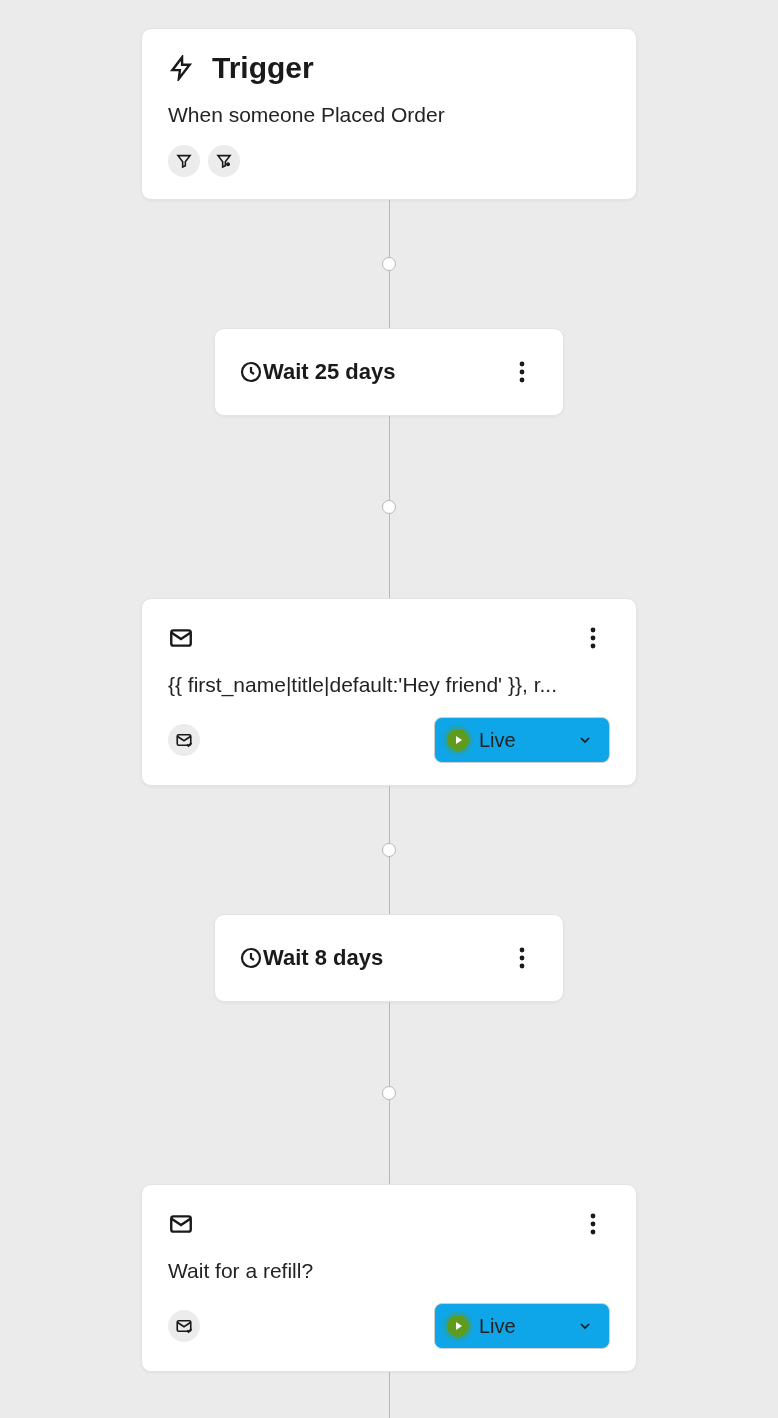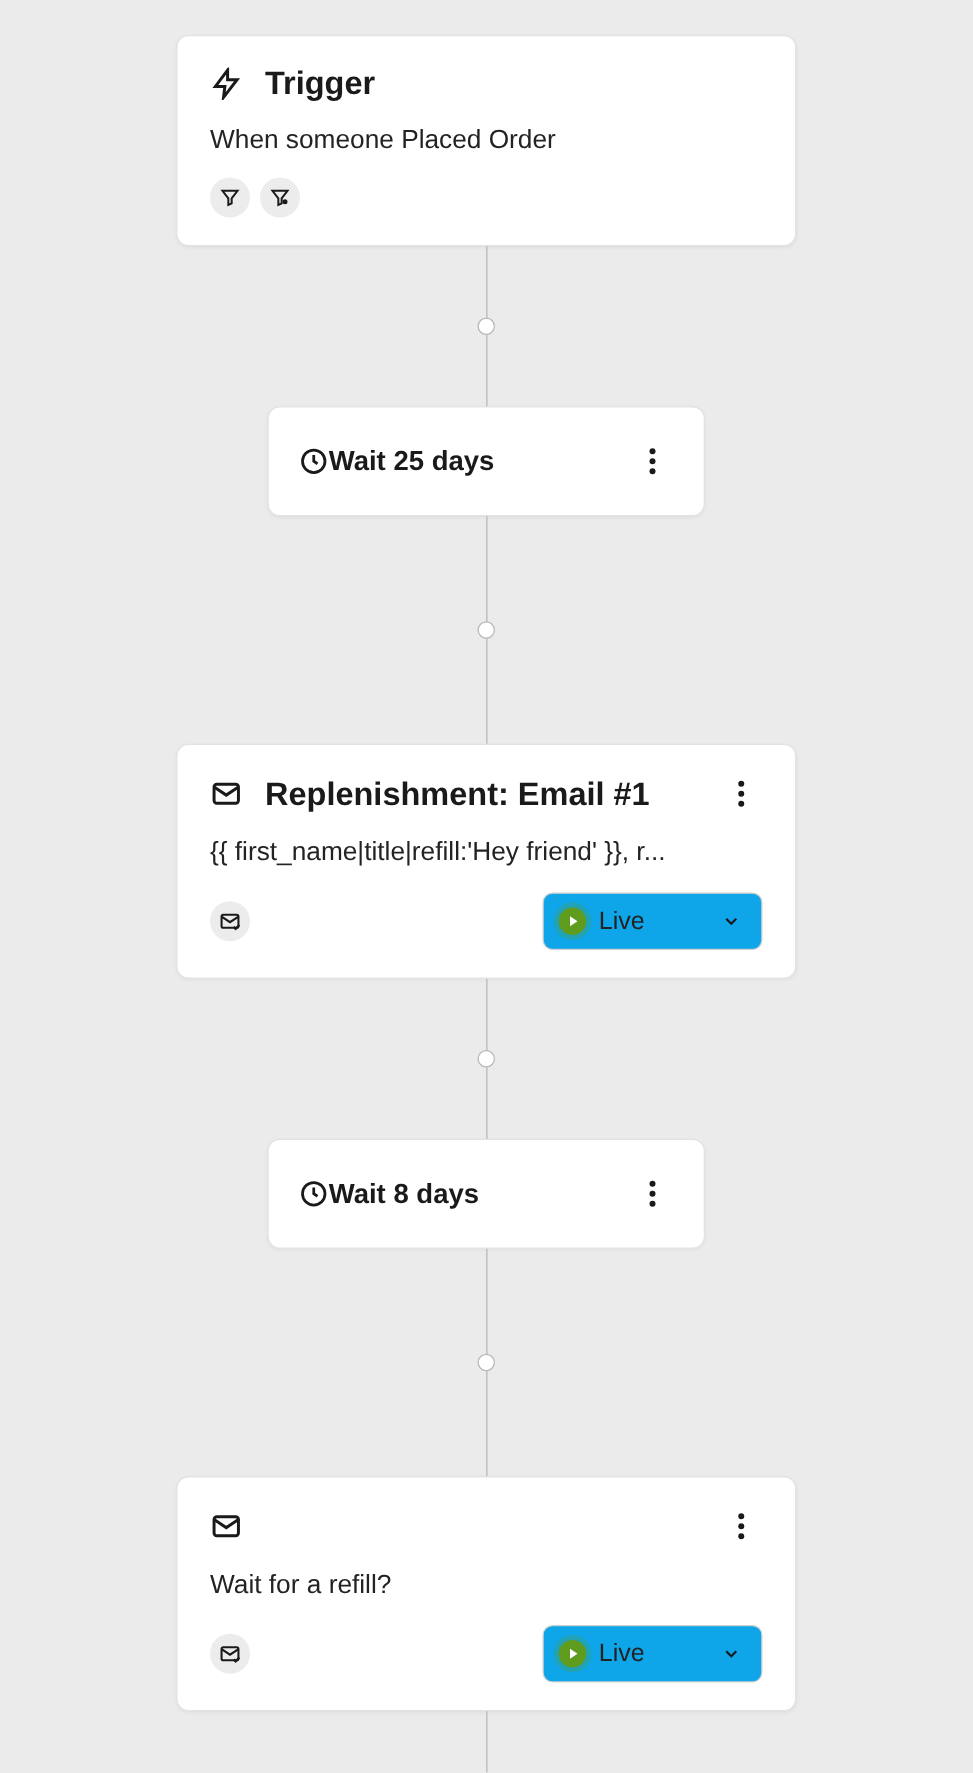--- a/index.html
+++ b/index.html
@@ -42,21 +42,21 @@
   }
   .card-wide { width: 496px; }
   .card-narrow { width: 350px; padding: 26px 24px; }
   .header-row {
     display: flex;
     align-items: center;
     gap: 18px;
   }
   .title {
     font-weight: 700;
-    font-size: 26px;
+    font-size: 30px;
     color: #1a1a1a;
   }
   .subtitle {
     margin-top: 18px;
     font-size: 21px;
     color: #232323;
     white-space: nowrap;
     overflow: hidden;
     text-overflow: ellipsis;
   }
@@ -176,31 +176,30 @@
 
   <div class="card card-wide">
     <div class="header-row" style="justify-content:space-between;">
       <div style="display:flex;align-items:center;gap:18px;">
         <span>
           <svg width="26" height="26" viewBox="0 0 24 24" fill="none" stroke="#1a1a1a" stroke-width="2.2">
               <rect x="3" y="5" width="18" height="14" rx="2"></rect>
               <path d="M3 7l9 6 9-6"></path>
             </svg>
         </span>
-        <span class="title">Replenishment: Email #1</span>
-      </div>
-      <div class="more-btn">
-        <svg width="6" height="22" viewBox="0 0 6 22" fill="#1a1a1a">
-            <circle cx="3" cy="3" r="2.4"></circle>
-            <circle cx="3" cy="11" r="2.4"></circle>
-            <circle cx="3" cy="19" r="2.4"></circle>
-          </svg>
-      </div>
-    </div>
-    <div class="subtitle">{{ first_name|title|refill:'Hey friend' }}, r...</div>
+      </div>
+      <div class="more-btn">
+        <svg width="6" height="22" viewBox="0 0 6 22" fill="#1a1a1a">
+            <circle cx="3" cy="3" r="2.4"></circle>
+            <circle cx="3" cy="11" r="2.4"></circle>
+            <circle cx="3" cy="19" r="2.4"></circle>
+          </svg>
+      </div>
+    </div>
+    <div class="subtitle">{{ first_name|title|default:'Hey friend' }}, r...</div>
     <div class="footer-row">
       <div class="chip">
         <svg width="18" height="18" viewBox="0 0 24 24" fill="none" stroke="#1a1a1a" stroke-width="2.2">
             <rect x="3" y="5" width="18" height="14" rx="2"></rect>
             <path d="M3 7l9 6 9-6"></path>
             <path d="M16 18l2 2 4-4" stroke-width="2.5"></path>
           </svg>
       </div>
       <div class="status-dd">
         <div class="status-left">

